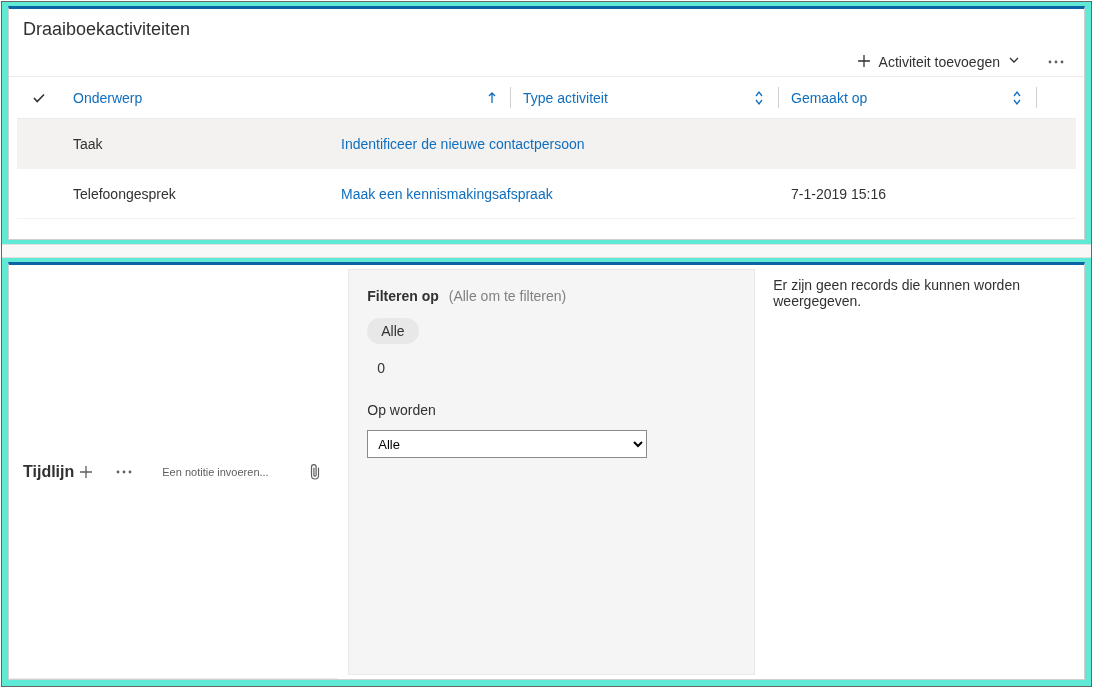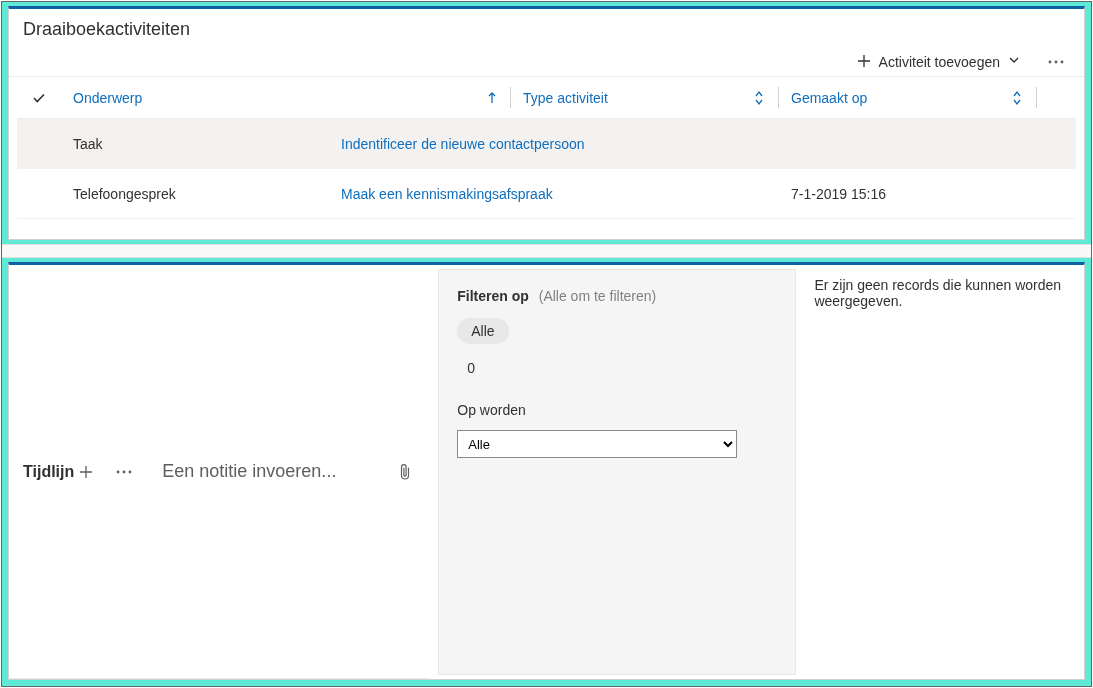--- a/index.html
+++ b/index.html
@@ -157,21 +157,21 @@
     display: flex;
     align-items: center;
     justify-content: space-between;
     padding: 8px 14px;
     border-bottom: 1px solid #edebe9;
   }
   .note-input {
     flex:1;
     border:none;
     outline:none;
-    font-size:18px;
+    font-size:11px;
     color:#605e5c;
     font-family: inherit;
   }
   .note-input::placeholder { color:#605e5c; }
   .attach-icon { color:#605e5c; cursor:pointer; padding:2px;}
   .attach-icon svg { display:block; }
 
   .timeline-body {
     display: flex;
     flex: 1;

